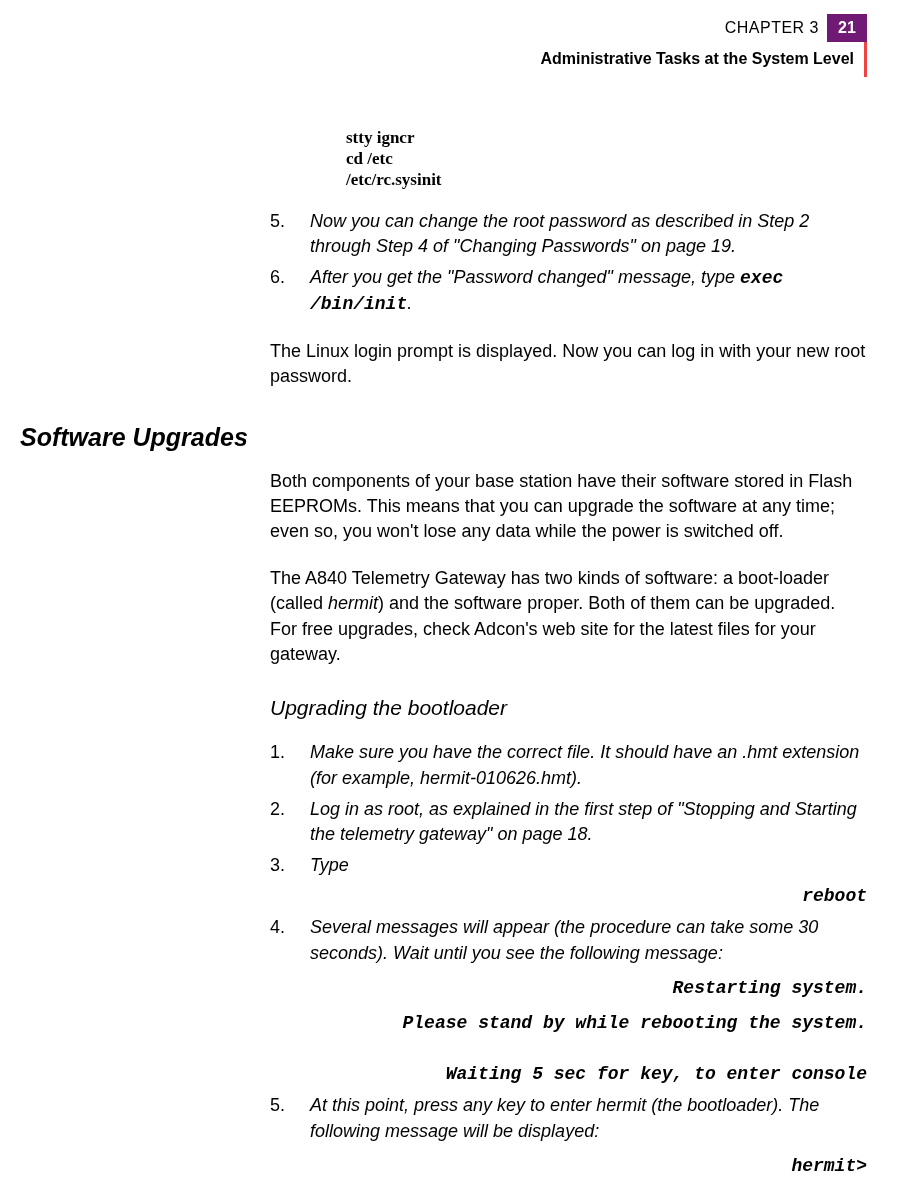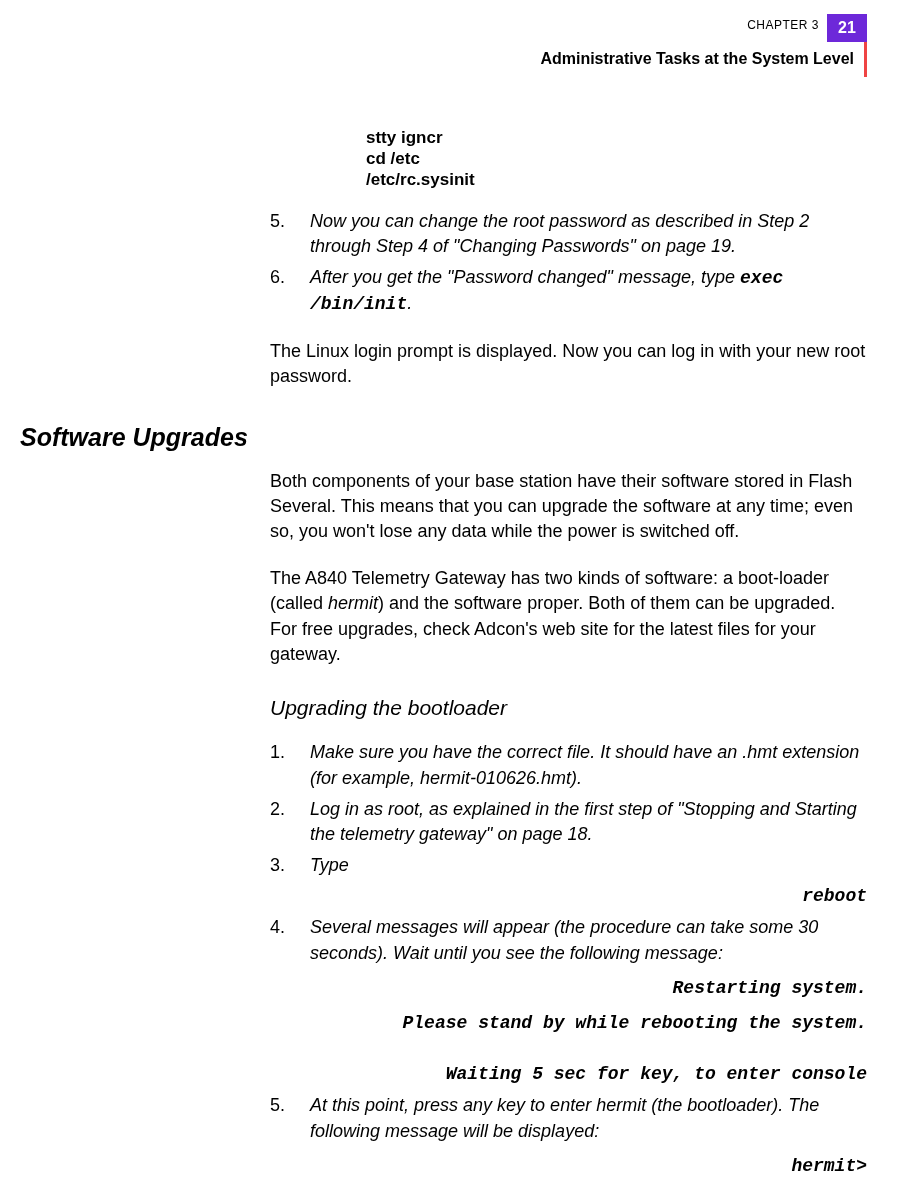--- a/index.html
+++ b/index.html
@@ -14,27 +14,27 @@
   }
   .page {
     padding: 14px 40px 40px 20px;
   }
   .header-row {
     display: flex;
     justify-content: flex-end;
     align-items: stretch;
   }
   .chapter-label {
-    font-size: 12px;
+    font-size: 16px;
     padding: 3px 8px 3px 0;
     letter-spacing: 0.5px;
     margin-left: 8px;
   }
   .page-number {
-    background: #6d28d9;
+    background: #701a75;
     color: #fff;
     font-weight: bold;
     font-size: 16px;
     padding: 3px 8px;
     min-width: 24px;
     text-align: center;
   }
   .header-title {
     text-align: right;
     font-weight: bold;
@@ -45,24 +45,24 @@
     padding-top: 6px;
     padding-bottom: 6px;
   }
   .content {
     margin-top: 50px;
   }
   .left-indent {
     margin-left: 250px;
   }
   .code-block {
-    font-family: Liberation Sans, sans-serif;
+    font-family: Liberation Serif, serif;
     font-weight: bold;
     white-space: pre;
-    margin-left: 96px;
+    margin-left: 76px;
     font-size: 17px;
     line-height: 1.25;
   }
   .code-inline, .mono-bold {
     font-family: "Courier New", Courier, monospace;
     font-weight: bold;
   }
   ol.steps {
     padding-left: 0;
     margin-left: 0;
@@ -130,21 +130,21 @@
           </div>
         </li>
       </ol>
 
       <div class="para">The Linux login prompt is displayed. Now you can log in with your new root password.</div>
     </div>
 
     <h2 class="section">Software Upgrades</h2>
 
     <div class="left-indent">
-      <div>Both components of your base station have their software stored in Flash Several. This means that you can upgrade the software at any time; even so, you won't lose any data while the power is switched off.</div>
+      <div>Both components of your base station have their software stored in Flash EEPROMs. This means that you can upgrade the software at any time; even so, you won't lose any data while the power is switched off.</div>
 
       <div class="para">
         <span>The A840 Telemetry Gateway has two kinds of software: a boot-loader (called </span><span class="italic">hermit</span><span>) and the software proper. Both of them can be upgraded. For free upgrades, check Adcon's web site for the latest files for your gateway.</span>
       </div>
 
       <h3 class="subsection">Upgrading the bootloader</h3>
 
       <ol class="steps">
         <li>
           <div class="num">1.</div>

